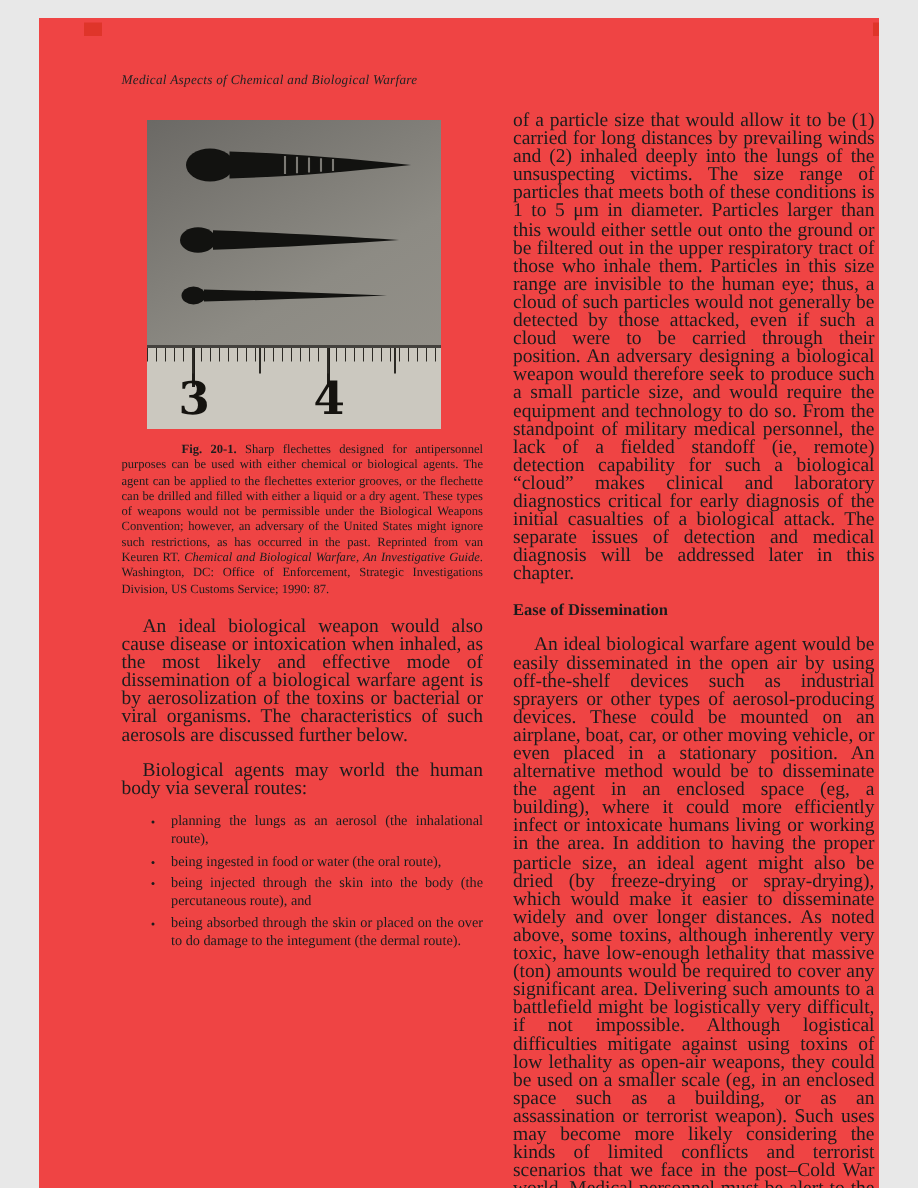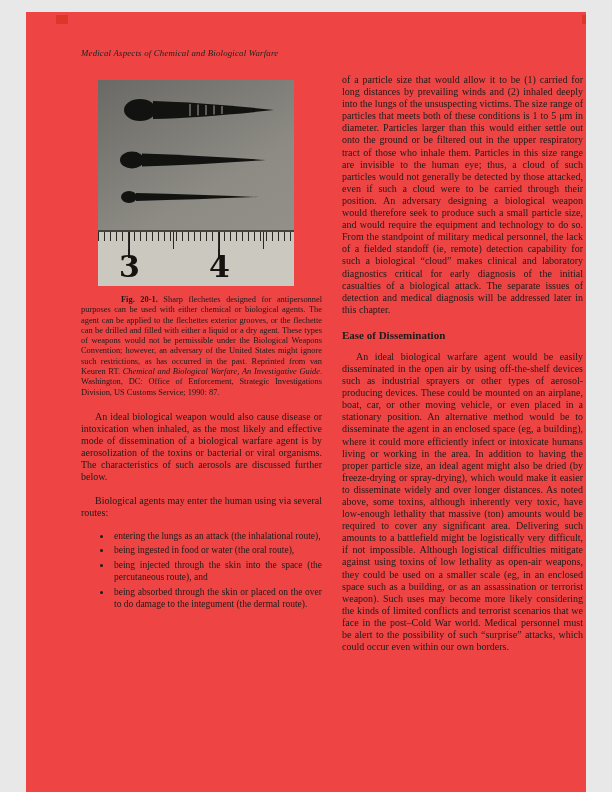--- a/index.html
+++ b/index.html
@@ -16,21 +16,21 @@
   .mark-br { left:582px; top:778px; width:14px; height:10px; }
 
   .running-header {
     position:absolute; left:55px; top:36px;
     font-style:italic; font-size:8.8px; letter-spacing:0.2px; color:#222;
   }
 
   .columns { position:absolute; left:55px; top:62px; width:503px; display:flex; gap:20px; }
   .col { width:241px; }
 
-  .body { font-size:10px; line-height:12.1px; text-align:justify; margin:0 0 11px 0; }
+  .body { font-size:13px; line-height:12.1px; text-align:justify; margin:0 0 11px 0; }
   .indent { text-indent:14px; }
   .subhead { font-size:11px; font-weight:bold; margin:13px 0 10px 0; }
 
   figure { margin:0; }
   .photo {
     position:relative; width:196px; height:206px; margin:6px 0 0 17px;
     background:linear-gradient(150deg,#6b6965,#8d8b84 55%,#96938b);
   }
   .photo svg { position:absolute; left:0; top:0; }
   .ruler {
@@ -103,26 +103,26 @@
         <figcaption class="caption">
           <b>Fig. 20-1.</b>
           <span>Sharp flechettes designed for antipersonnel purposes can be used with either chemical or biological agents. The agent can be applied to the flechettes exterior grooves, or the flechette can be drilled and filled with either a liquid or a dry agent. These types of weapons would not be permissible under the Biological Weapons Convention; however, an adversary of the United States might ignore such restrictions, as has occurred in the past. Reprinted from van Keuren RT.</span>
           <i>Chemical and Biological Warfare, An Investigative Guide</i><span>. Washington, DC: Office of Enforcement, Strategic Investigations Division, US Customs Service; 1990: 87.</span>
         </figcaption>
       </figure>
 
       <p class="body indent">An ideal biological weapon would also cause disease or intoxication when inhaled, as the most likely and effective mode of dissemination of a biological warfare agent is by aerosolization of the toxins or bacterial or viral organisms. The characteristics of such aerosols are discussed further below.</p>
 
 
-      <p class="body indent">Biological agents may enter the human using via several routes:</p>
+      <p class="body indent">Biological agents may world the human body via several routes:</p>
 
       <ul class="bullets">
-        <li>entering the lungs as an attack (the inhalational route),</li>
+        <li>planning the lungs as an aerosol (the inhalational route),</li>
         <li>being ingested in food or water (the oral route),</li>
-        <li>being injected through the skin into the space (the percutaneous route), and</li>
+        <li>being injected through the skin into the body (the percutaneous route), and</li>
         <li>being absorbed through the skin or placed on the over to do damage to the integument (the dermal route).</li>
       </ul>
 
 
     </div>
 
     <div class="col">
 
       <p class="body">of a particle size that would allow it to be (1) carried for long distances by prevailing winds and (2) inhaled deeply into the lungs of the unsuspecting victims. The size range of particles that meets both of these conditions is 1 to 5 μm in diameter. Particles larger than this would either settle out onto the ground or be filtered out in the upper respiratory tract of those who inhale them. Particles in this size range are invisible to the human eye; thus, a cloud of such particles would not generally be detected by those attacked, even if such a cloud were to be carried through their position. An adversary designing a biological weapon would therefore seek to produce such a small particle size, and would require the equipment and technology to do so. From the standpoint of military medical personnel, the lack of a fielded standoff (ie, remote) detection capability for such a biological “cloud” makes clinical and laboratory diagnostics critical for early diagnosis of the initial casualties of a biological attack. The separate issues of detection and medical diagnosis will be addressed later in this chapter.</p>
 

